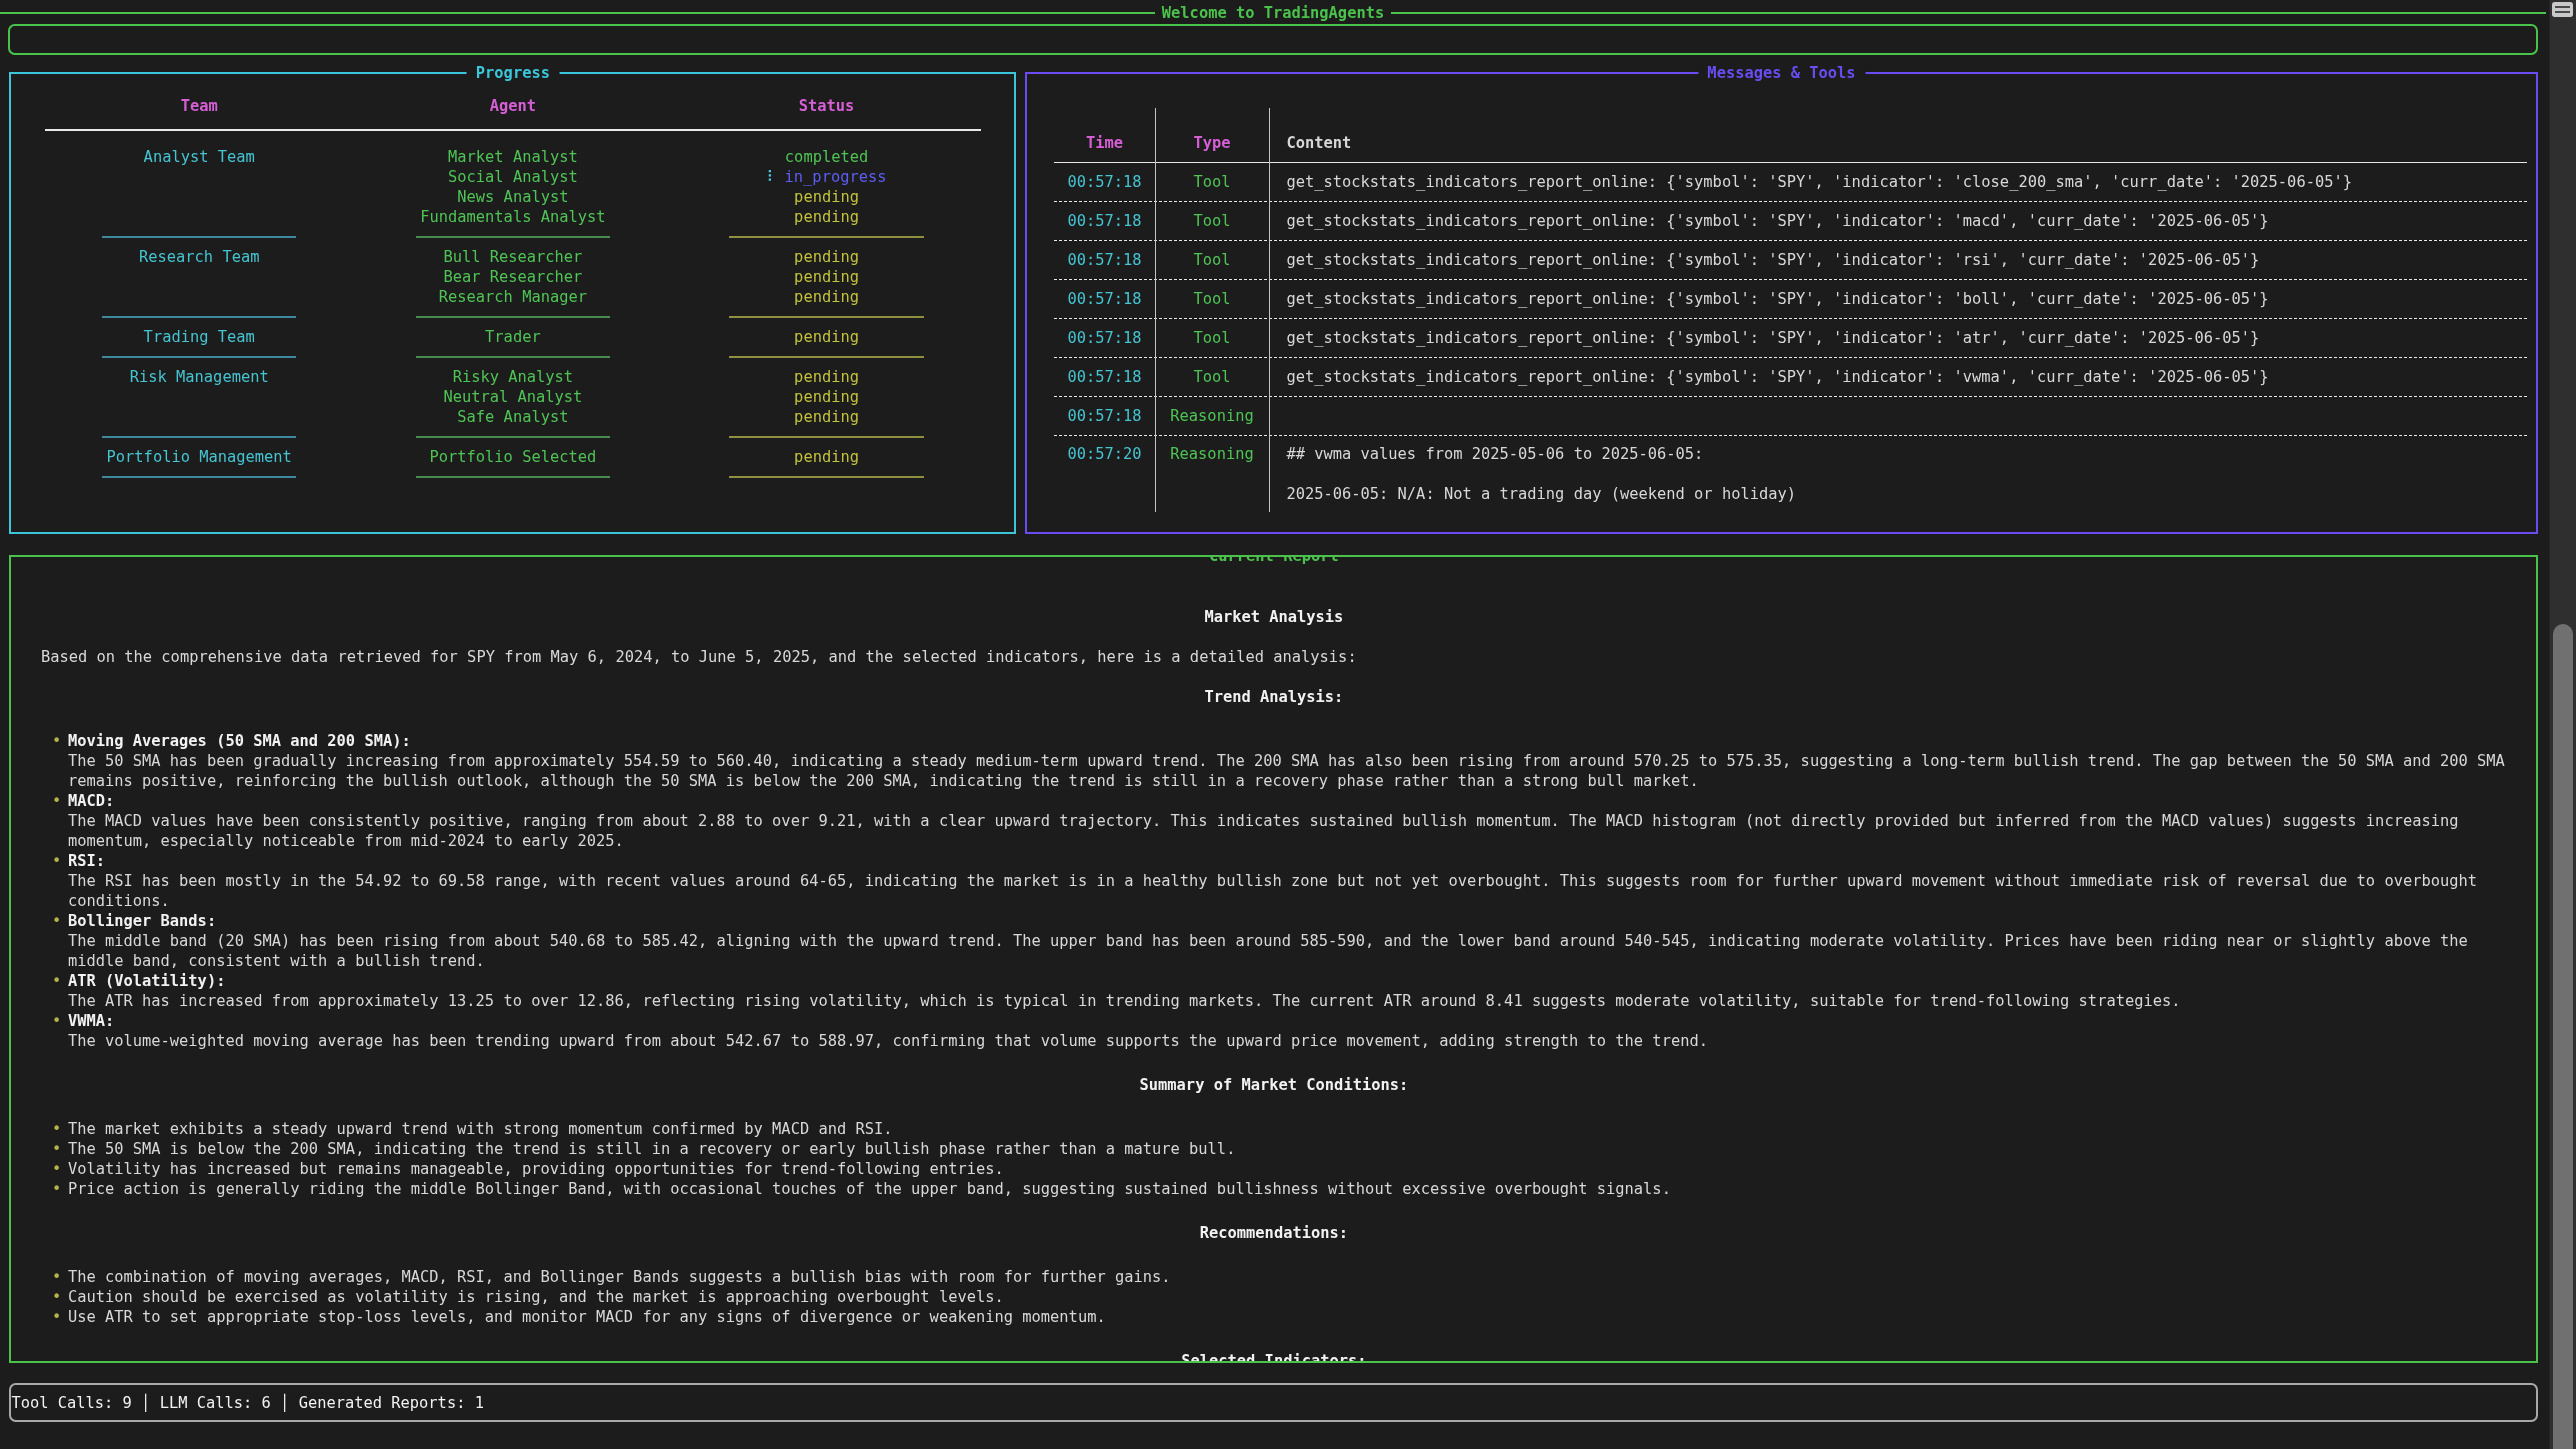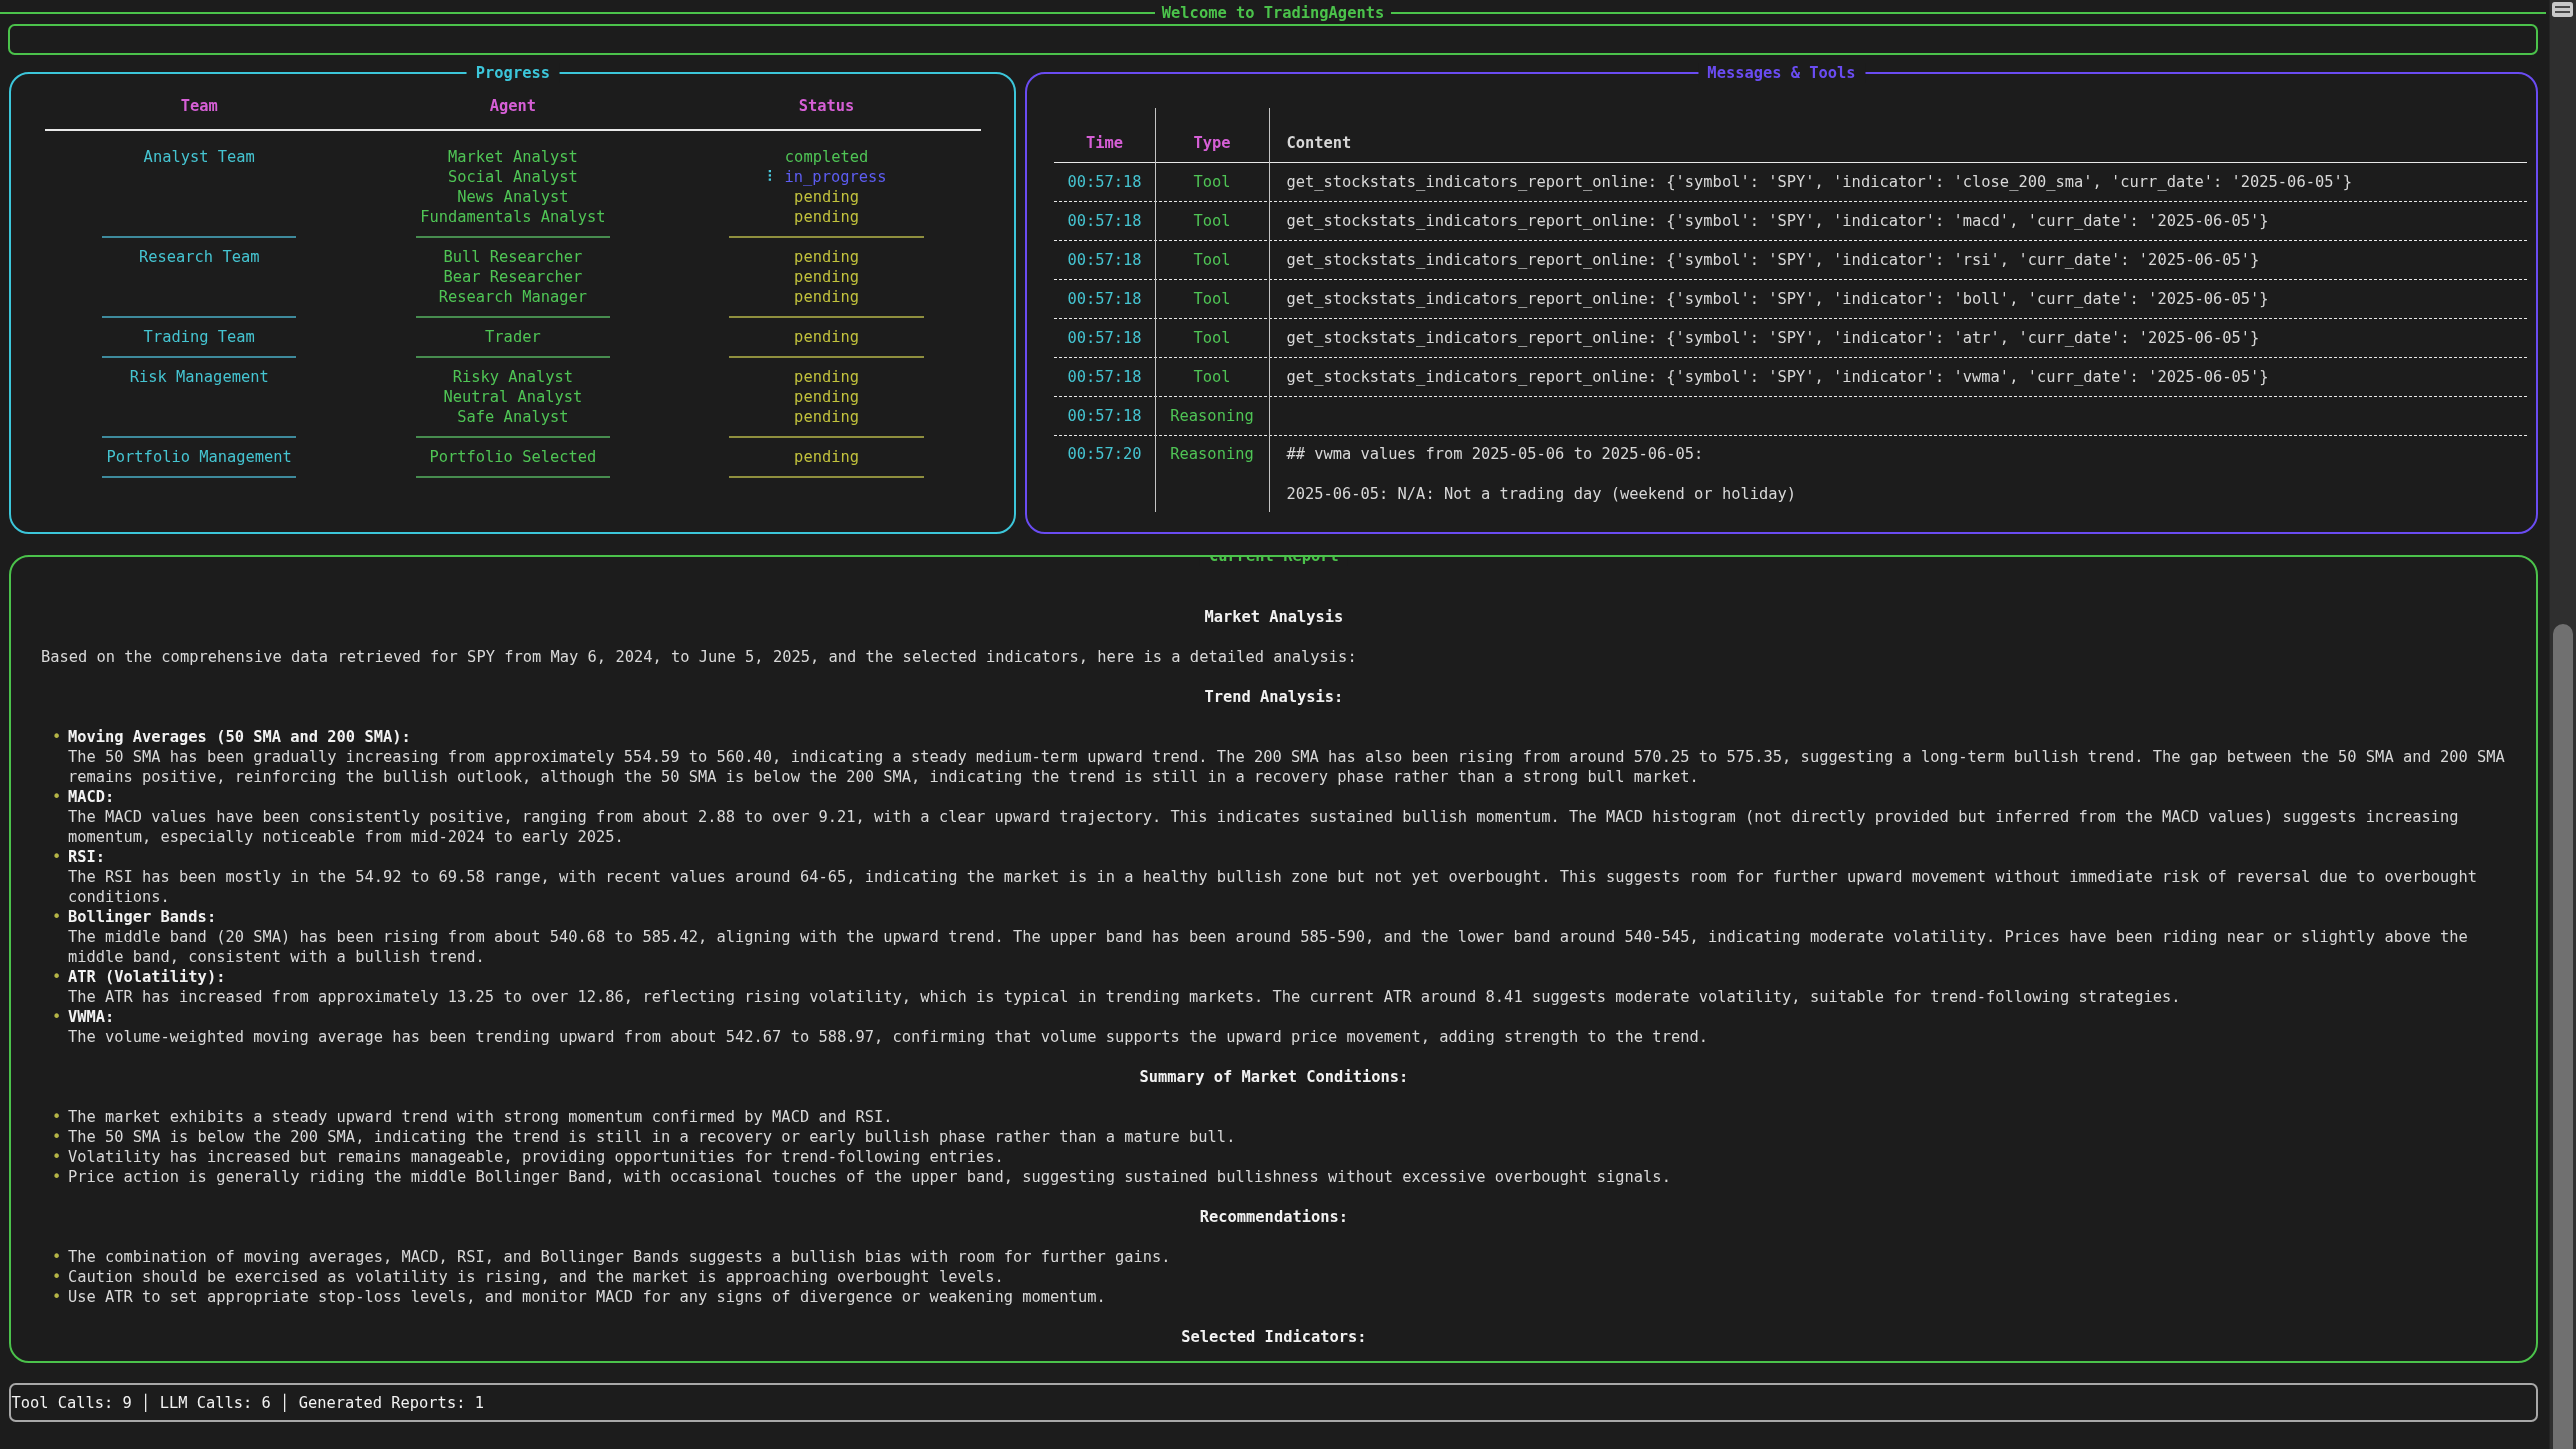--- a/index.html
+++ b/index.html
@@ -21,21 +21,21 @@
   .screen{position:absolute;inset:0}
 
   
   .top-rule{position:absolute;left:0;top:2.7px;width:2546px;height:20px;
     display:flex;align-items:center;gap:7px;color:var(--green);font-weight:bold}
   .top-rule .line{flex:1;border-top:2px solid var(--green)}
   .welcome-box{position:absolute;left:8px;top:24px;width:2530px;height:31px;
     border:2px solid var(--green);border-radius:6.7px}
 
   
-  .panel{position:absolute;border-radius:20px;background:var(--background)}
+  .panel{position:absolute;border-radius:0;background:var(--background)}
   .panel-title{position:absolute;top:-11.4px;left:50%;transform:translateX(-50%);
     background:var(--background);padding:0 9.4px;font-weight:bold;white-space:nowrap}
 
   .progress-panel{left:9.4px;top:72px;width:1007px;height:462px;border:2px solid var(--cyan)}
   .progress-panel .panel-title{color:var(--cyan)}
   .messages-panel{left:1025px;top:72px;width:1513px;height:462px;border:2px solid var(--purple)}
   .messages-panel .panel-title{color:var(--purple)}
   .report-panel{left:9.4px;top:555px;width:2529px;height:808px;border:2px solid var(--green);overflow:hidden}
   .report-panel .panel-title{color:var(--green)}
 
@@ -71,21 +71,21 @@
   .mc-type{text-align:center;color:var(--green_text)}
   .mc-content{padding-left:17.4px;color:var(--text)}
   .mrow-sep{border-top:1.3px dashed var(--separator)}
   .mrow-sep.solid{border-top-style:solid}
   .mc-content .gap{height:20px}
 
   
   .report-body{padding:29.5px 29.5px 0}
   .rh{text-align:center;font-weight:bold;color:var(--bright);margin:20px 0}
   .rintro{color:var(--text);margin:0}
-  ul.rlist{list-style:none;margin:8px 0;padding-left:27px}
+  ul.rlist{list-style:none;margin:24px 0;padding-left:27px}
   ul.rlist li{position:relative}
   ul.rlist li::before{content:"•";color:var(--bullet);position:absolute;left:-16px;top:0}
   .blabel{font-weight:bold;color:var(--bright);display:block}
   .btext{color:var(--text)}
 
   
   .footer-box{position:absolute;left:9.4px;top:1383px;width:2529px;height:39px;
     border:2px solid var(--footer_border);border-radius:6.7px;
     display:flex;align-items:center;justify-content:flex-start;color:var(--bright)}
 

